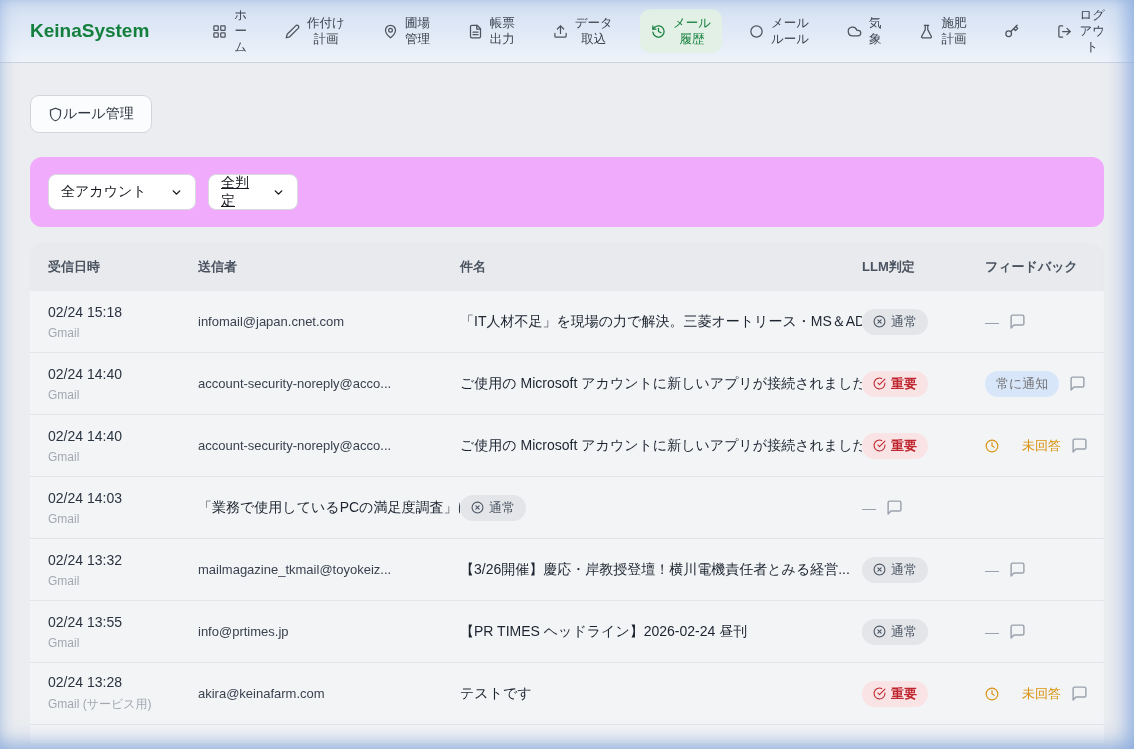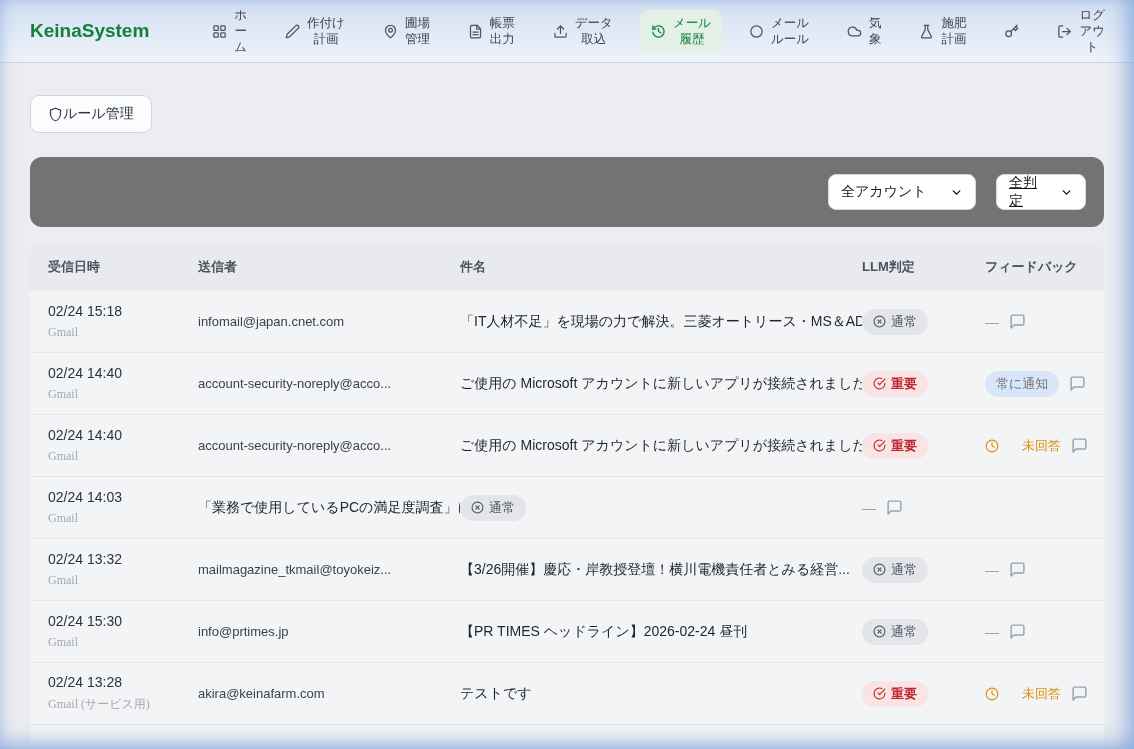--- a/index.html
+++ b/index.html
@@ -42,22 +42,22 @@
   .rule-btn {
     display:inline-flex; align-items:center; height:38px; padding:0 17px;
     background:#fbfcfd; border:1px solid #d2d6dc; border-radius:9px;
     font-size:14px; color:#2f3640; cursor:pointer;
     font-family:inherit;
   }
   .rule-btn .icon { display:flex; color:#3a414c; }
   .rule-btn .icon svg { width:15px; height:15px; }
   
   .filter-panel {
-    margin:24px 30px 0 30px; height:70px; background:#737373; border-radius:12px;
-    display:flex; align-items:center; gap:20px; padding:0 18px;justify-content:flex-end;
+    margin:24px 30px 0 30px; height:70px; background:#f0abfc; border-radius:12px;
+    display:flex; align-items:center; gap:12px; padding:0 18px;
   }
   .select {
     height:36px; background:#fff; border:1px solid #d6d9de; border-radius:8px;
     display:inline-flex; align-items:center; justify-content:space-between;
     padding:0 12px; font-size:14px; color:#15181e; cursor:pointer;
   }
   .select .icon { display:flex; color:#14181f; margin-left:10px; }
   .select .icon svg { width:13px; height:13px; stroke-width:2.6; }
   .select.account { width:148px; }
   .select.judgement { width:90px;text-decoration:underline; }
@@ -67,21 +67,21 @@
     display:grid; grid-template-columns:150px 262px 402px 123px 1fr;
     background:#e8eaed; height:48px; align-items:center; padding-left:18px;
     font-size:13px; font-weight:700; color:#49525f;
   }
   .trow {
     display:grid; grid-template-columns:150px 262px 402px 123px 1fr;
     height:62px; align-items:center; padding-left:18px;
     border-bottom:1px solid #e2e4e8; cursor:pointer;
   }
   .dt-main { font-size:14px; color:#2a3340; }
-  .dt-sub { font-size:12px; color:#a2a8b2; margin-top:6px;font-family:Liberation Serif, serif; }
+  .dt-sub { font-size:12px; color:#a2a8b2; margin-top:6px; }
   .sender { font-size:13px; color:#3a4250; padding-right:16px; overflow:hidden; white-space:nowrap; }
   .subject { font-size:14px; color:#1c2430; padding-right:16px; overflow:hidden; white-space:nowrap; }
   .badge {
     display:inline-flex; align-items:center; gap:5px; padding:4px 11px;
     border-radius:999px; font-size:13px; width:fit-content;
   }
   .badge .icon { display:flex; }
   .badge .icon svg { width:13px; height:13px; }
   .badge.normal { background:#e3e5e9; color:#4b5563; }
   .badge.important { background:#fae3e4; color:#bf2730; font-weight:700; }
@@ -387,21 +387,21 @@
           <span class="fb-dash">—</span>
           <span class="bubble">
             <svg viewBox="0 0 24 24" fill="none" stroke="currentColor" stroke-width="2" stroke-linecap="round" stroke-linejoin="round">
               <path d="M21 15a2 2 0 0 1-2 2H7l-4 4V5a2 2 0 0 1 2-2h14a2 2 0 0 1 2 2z"></path>
             </svg>
           </span>
         </div>
       </div>
       <div class="trow">
         <div>
-          <div class="dt-main">02/24 15:30</div>
+          <div class="dt-main">02/24 13:55</div>
           <div class="dt-sub">Gmail</div>
         </div>
         <div class="sender">info@prtimes.jp</div>
         <div class="subject">【PR TIMES ヘッドライン】2026-02-24 昼刊</div>
         <div><span class="badge normal">
             <span class="icon">
               <svg viewBox="0 0 24 24" fill="none" stroke="currentColor" stroke-width="2" stroke-linecap="round" stroke-linejoin="round">
                 <circle cx="12" cy="12" r="10"></circle>
                 <path d="m15 9-6 6"></path>
                 <path d="m9 9 6 6"></path>

